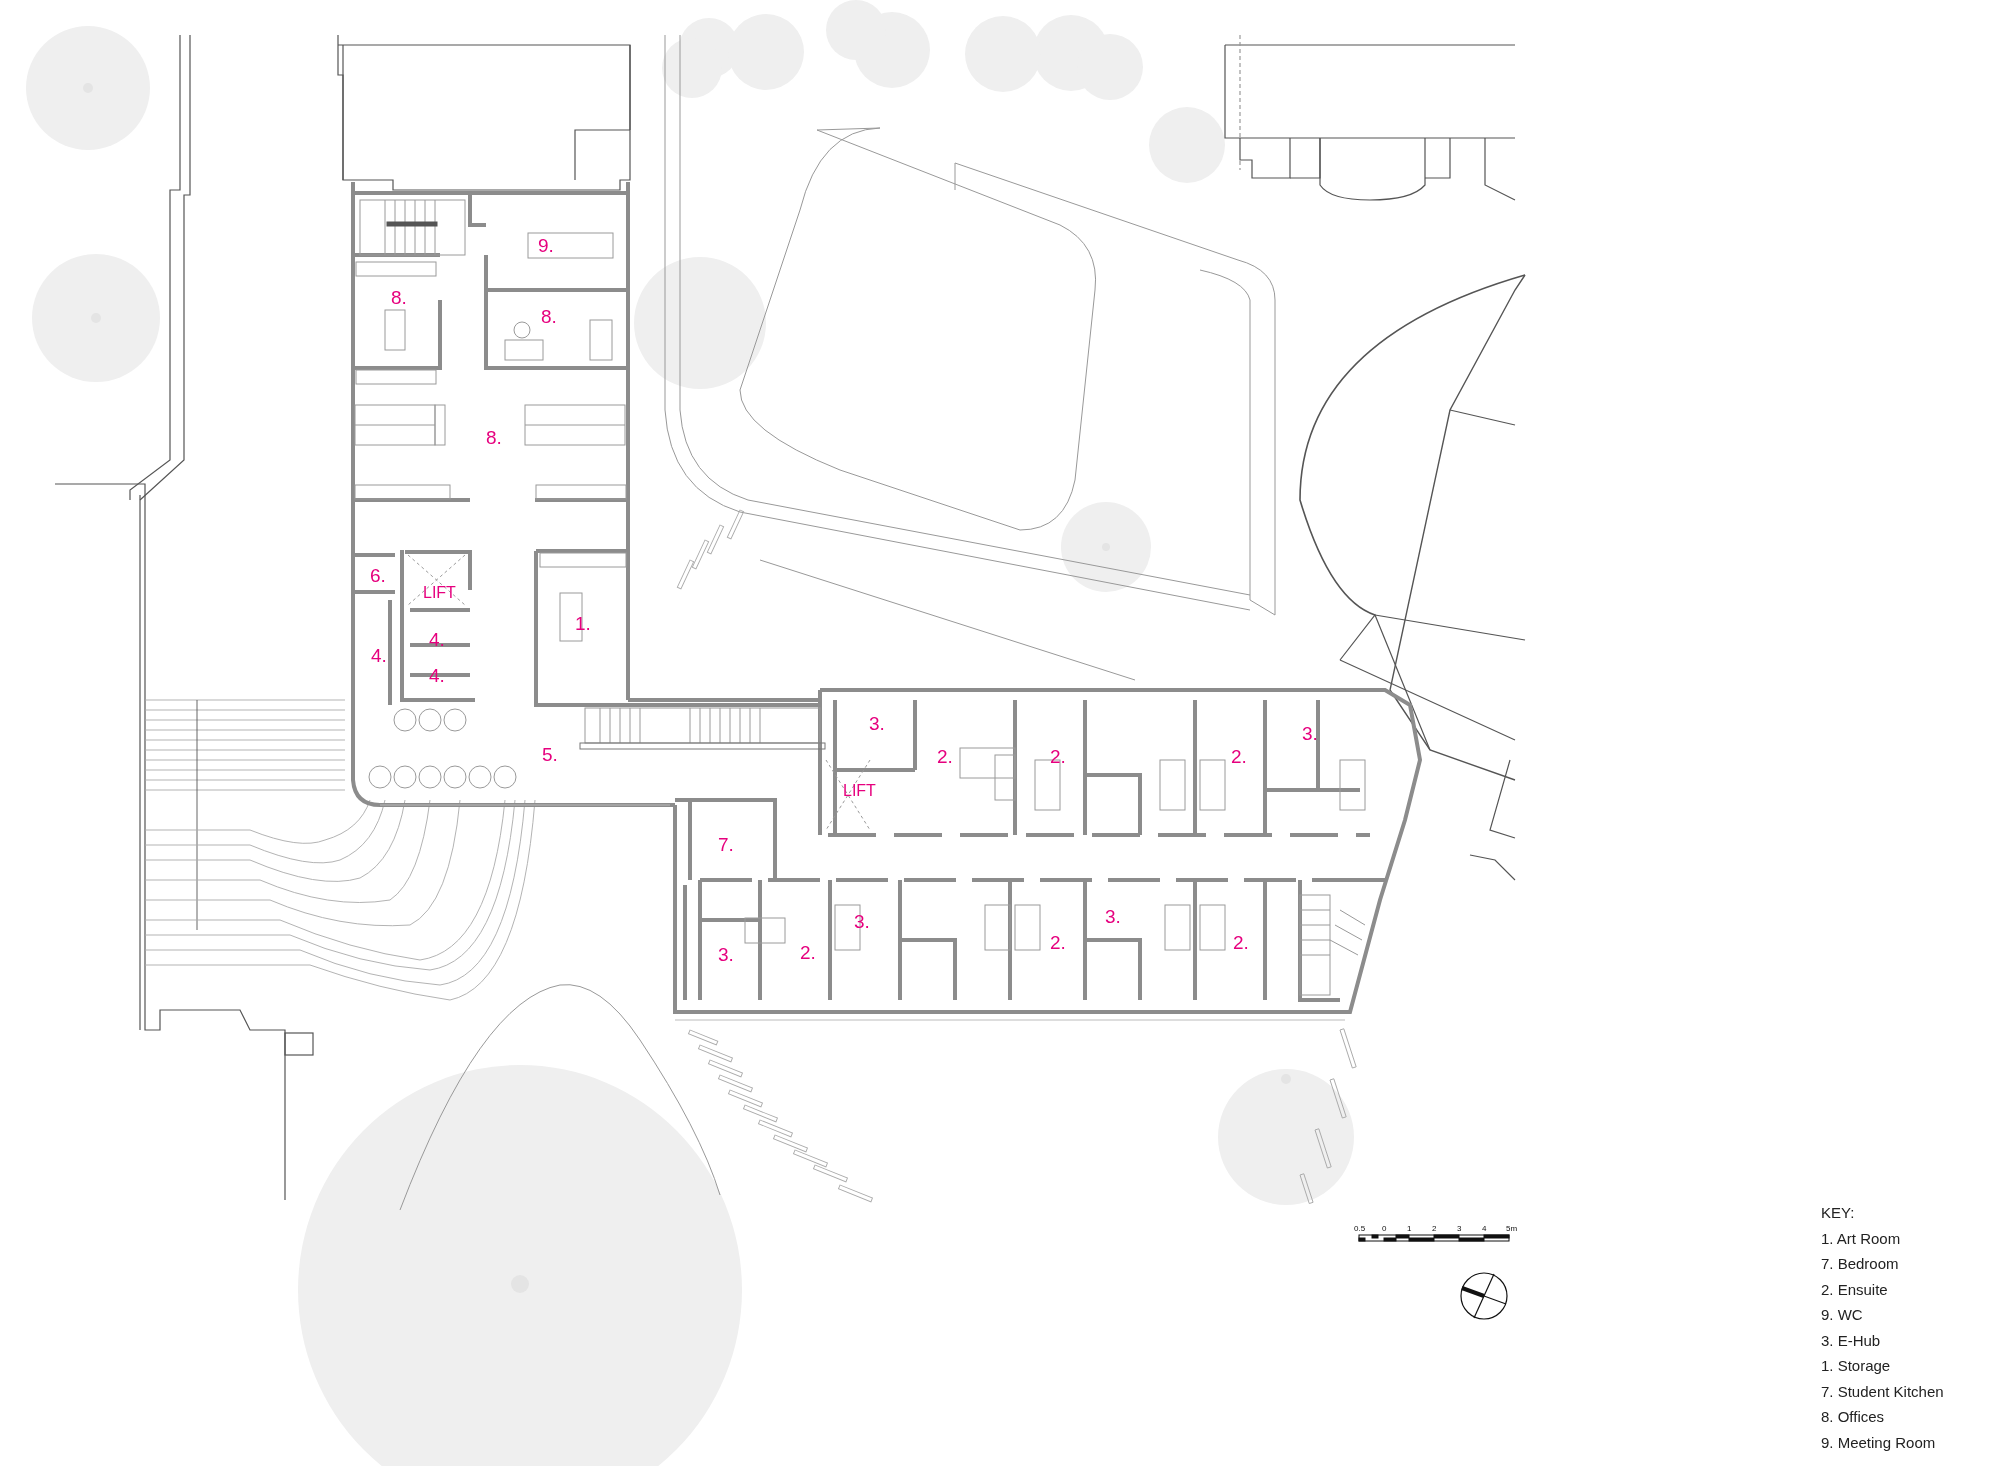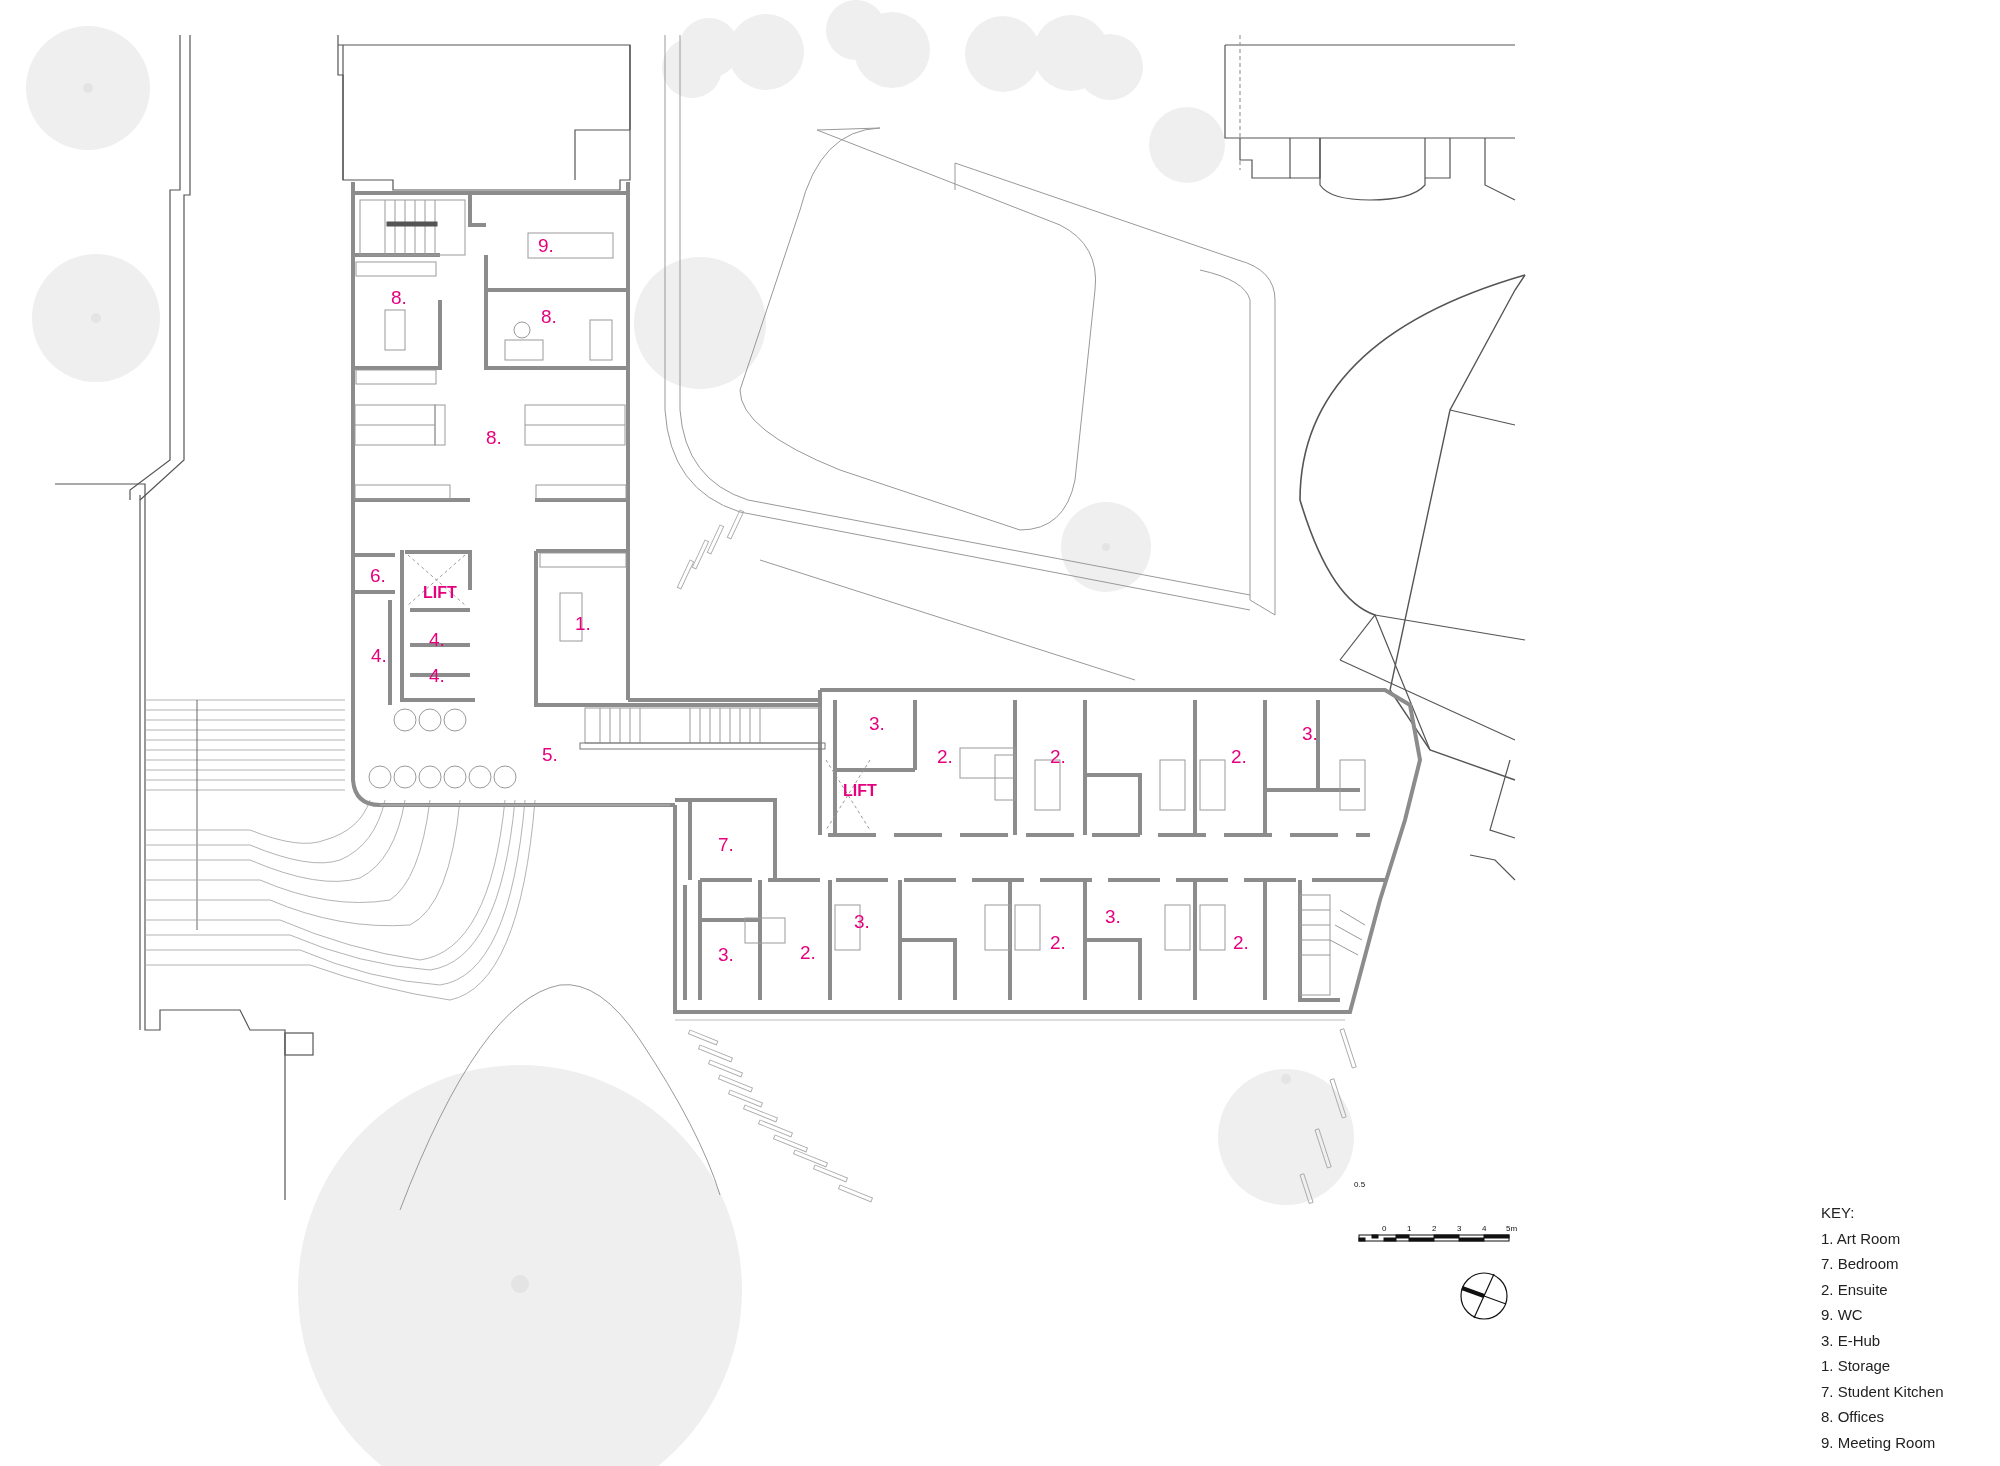--- a/index.html
+++ b/index.html
@@ -1,21 +1,21 @@
 <!DOCTYPE html>
 <html><head>
 <meta charset="utf-8">
 <style>
   html, body { margin: 0; padding: 0; background: #ffffff; }
   body { width: 2000px; height: 1466px; position: relative; overflow: hidden;
          font-family: "Liberation Sans", sans-serif; }
   #plan { position: absolute; left: 0; top: 0; width: 2000px; height: 1466px; }
   .room-label { position: absolute; color: #e6007e; font-family: "Liberation Sans", sans-serif;
                 font-size: 19px; line-height: 1; white-space: nowrap; }
-  .room-label.lift { font-size: 16px; font-weight: bold; }
+  .room-label.lift { font-size: 16px; }
   #key { position: absolute; left: 1821px; top: 1200px; color: #222;
          font-family: "Liberation Sans", sans-serif; font-size: 15px; line-height: 25.5px; }
   #key div { white-space: nowrap; }
   #scalebar-labels span { position: absolute; font-size: 8px; color: #111;
          font-family: "Liberation Sans", sans-serif; }
 </style>
 </head>
 <body>
 
 <svg id="plan" viewBox="0 0 2000 1466" xmlns="http://www.w3.org/2000/svg">
@@ -327,21 +327,21 @@
     <div class="room-label" style="left: 718px; top: 835px; color: rgb(230, 0, 126);">7.</div>
     <div class="room-label" style="left: 718px; top: 945px; color: rgb(230, 0, 126);">3.</div>
     <div class="room-label" style="left: 800px; top: 943px; color: rgb(230, 0, 126);">2.</div>
     <div class="room-label" style="left: 854px; top: 912px; color: rgb(230, 0, 126);">3.</div>
     <div class="room-label" style="left: 1050px; top: 933px; color: rgb(230, 0, 126);">2.</div>
     <div class="room-label" style="left: 1105px; top: 907px; color: rgb(230, 0, 126);">3.</div>
     <div class="room-label" style="left: 1233px; top: 933px; color: rgb(230, 0, 126);">2.</div>
   </div>
 
 <div id="scalebar-labels">
-  <span style="left:1354px;top:1180px;">0.5</span>
+  <span style="left:1354px;top:1224px;">0.5</span>
   <span style="left:1382px;top:1224px;">0</span>
   <span style="left:1407px;top:1224px;">1</span>
   <span style="left:1432px;top:1224px;">2</span>
   <span style="left:1457px;top:1224px;">3</span>
   <span style="left:1482px;top:1224px;">4</span>
   <span style="left:1506px;top:1224px;">5m</span>
 </div>
 
 <div id="key">
   <div>KEY:</div>

